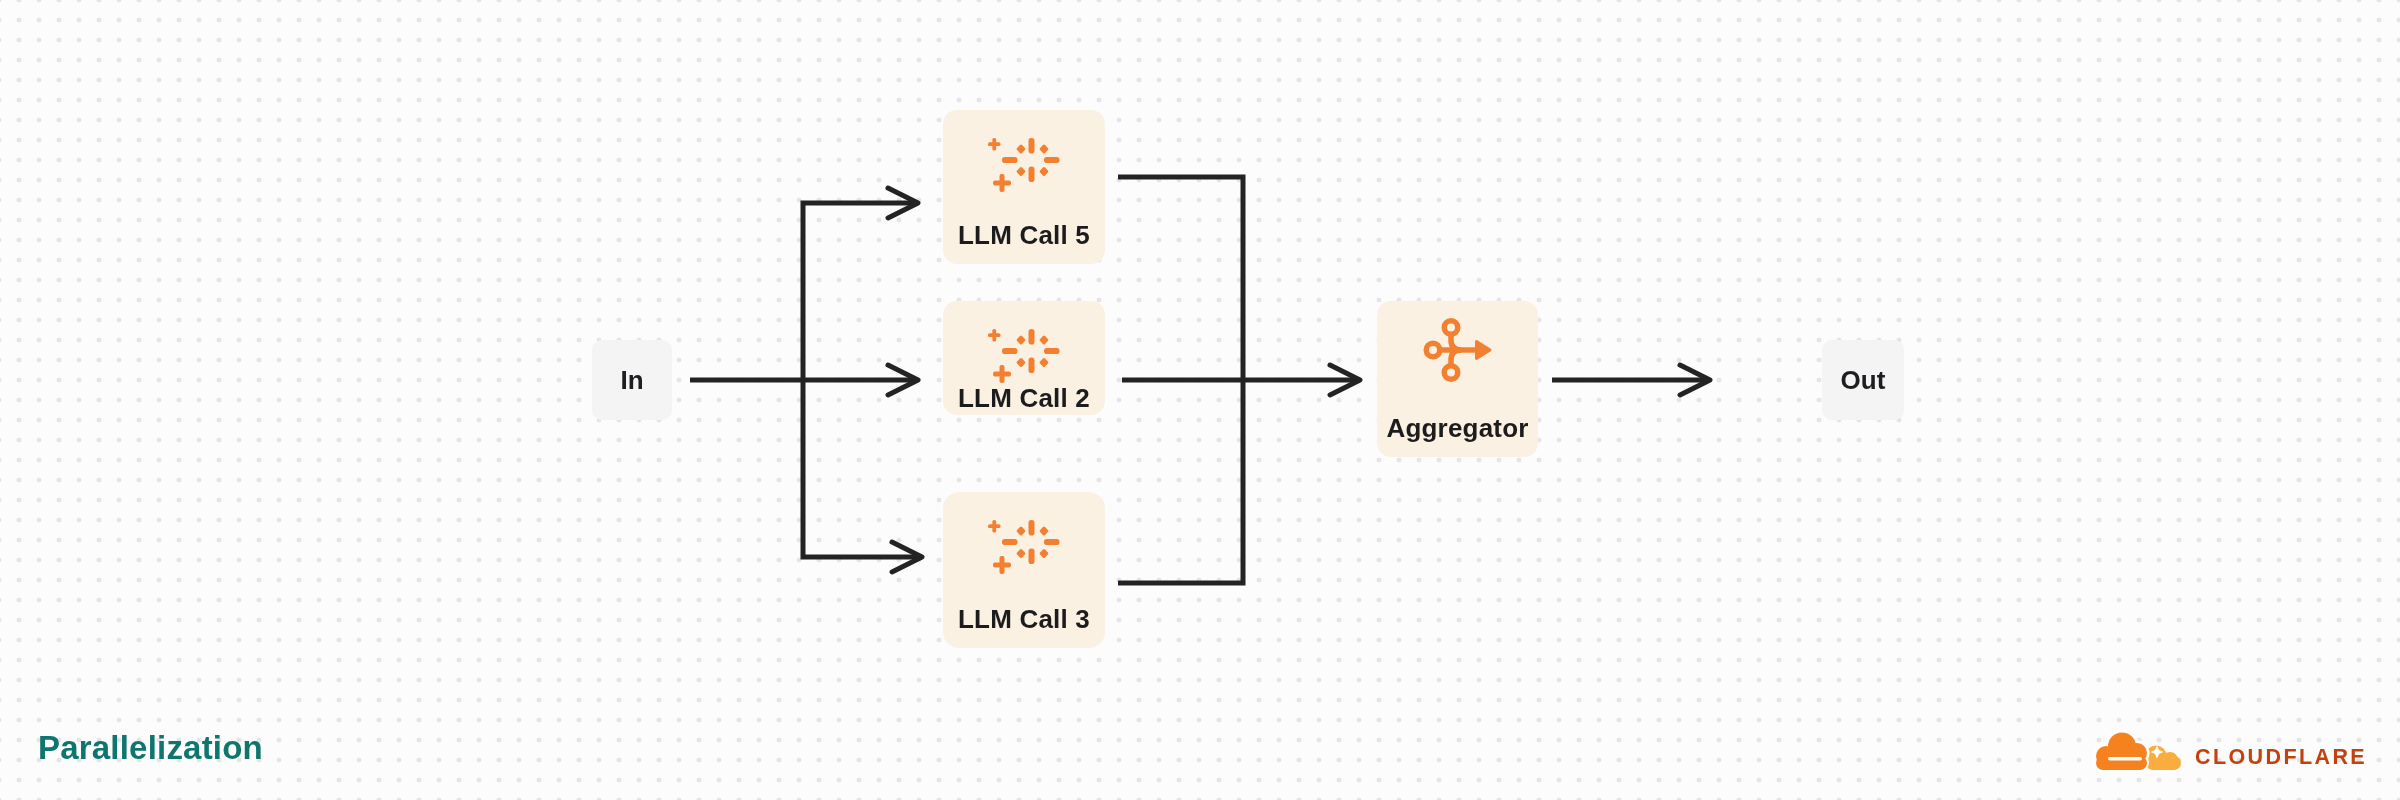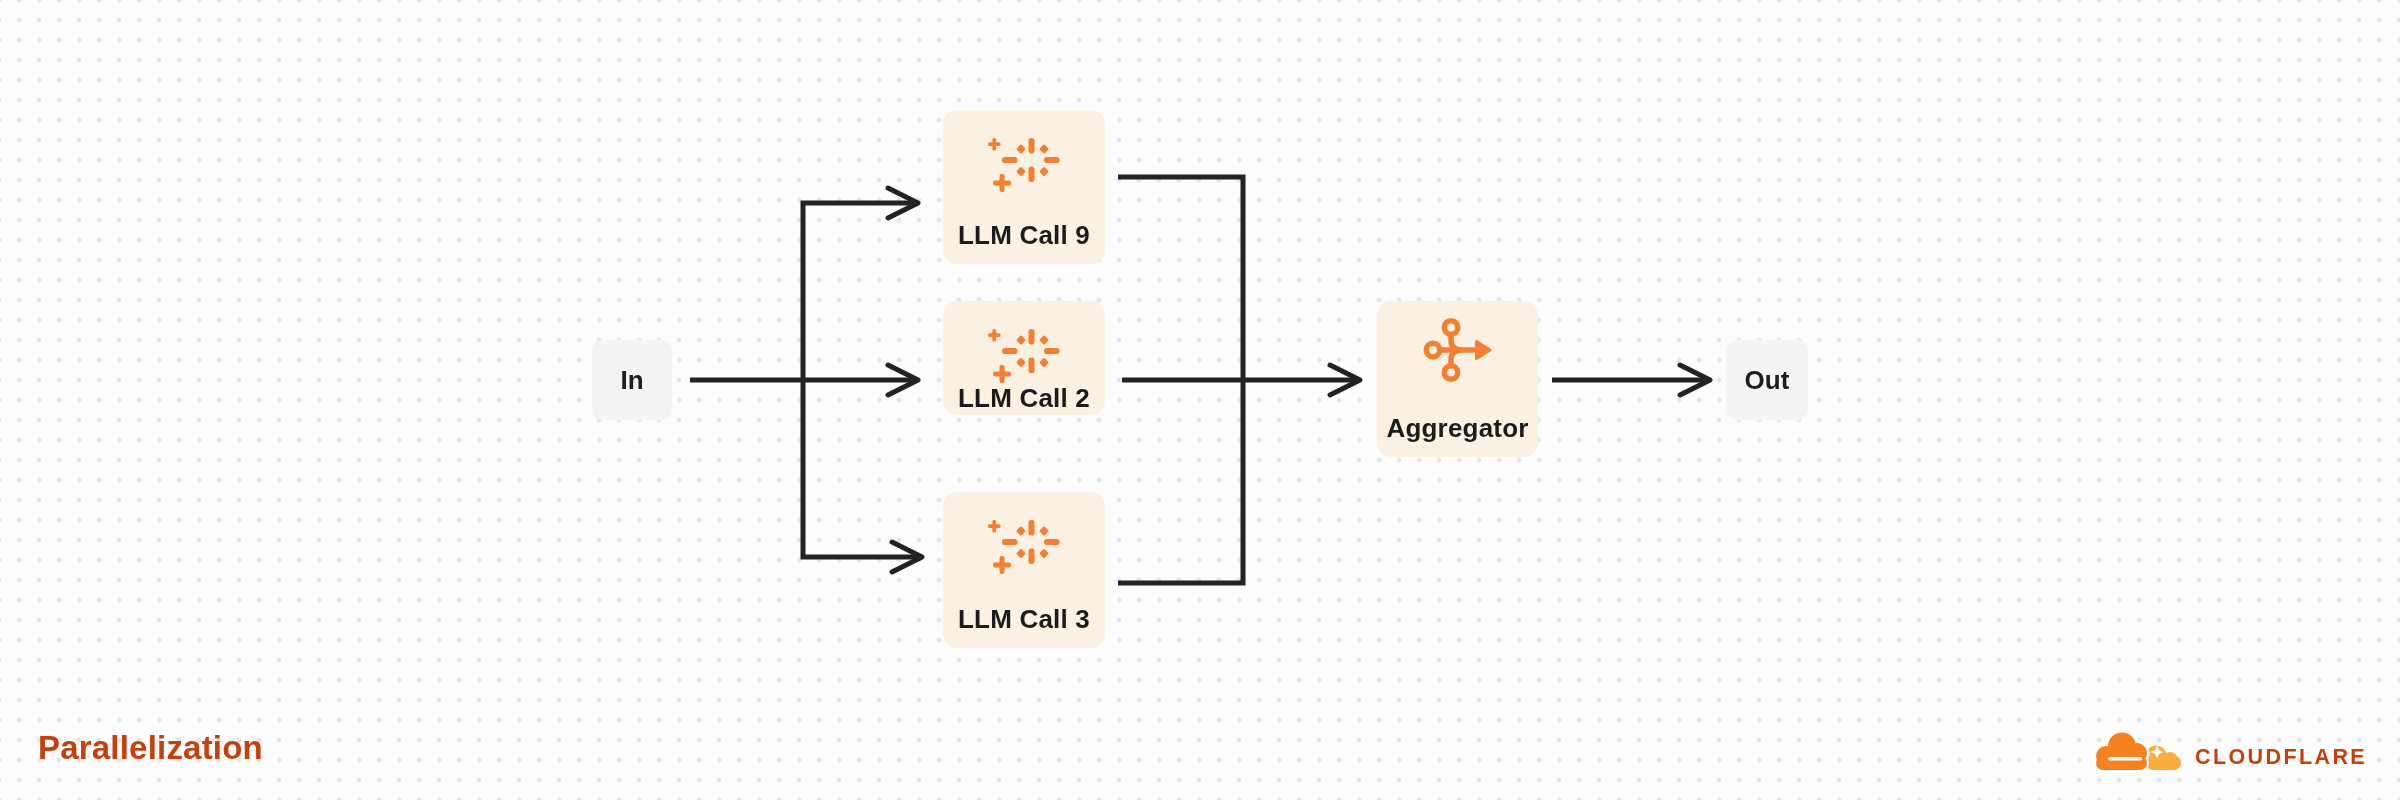--- a/index.html
+++ b/index.html
@@ -21,21 +21,21 @@
   .endpoint .endpoint-label{font-size:26px;font-weight:700;color:#1E1E22;}
   .card{
     background:#FAF1E3;border-radius:14px;
     justify-content:space-between;
     padding:28px 8px 13px 8px;
   }
   .card .card-label{font-size:26px;font-weight:700;color:#1C1C1F;letter-spacing:.2px;white-space:nowrap;}
   .icon-wrap{flex:0 0 auto;display:flex;align-items:flex-start;justify-content:center;}
   .page-title{
     position:absolute;left:38px;top:729px;
-    font-size:33px;font-weight:700;color:#c2410c;letter-spacing:.2px;
+    font-size:33px;font-weight:700;color:#0f766e;letter-spacing:.2px;
   }
   .brand{
     position:absolute;left:2092px;top:726px;height:47px;
     display:flex;align-items:flex-end;gap:9px;
   }
   .brand .wordmark{
     font-size:21.5px;font-weight:700;letter-spacing:2.4px;color:#c2410c;
     line-height:1;margin-bottom:5px;white-space:nowrap;
   }
 </style>
@@ -72,21 +72,21 @@
       <rect x="52.5" y="7.5" width="7" height="7" rx="1.5" transform="rotate(45 56 11)"></rect>
       <rect x="52.5" y="30" width="7" height="7" rx="1.5" transform="rotate(45 56 33.5)"></rect>
       <rect x="29.5" y="30" width="7" height="7" rx="1.5" transform="rotate(45 33 33.5)"></rect>
       <rect x="0" y="4.2" width="12.5" height="3.8" rx="1.6"></rect>
           <rect x="4.35" y="0" width="3.8" height="12.5" rx="1.6"></rect>
       <rect x="5" y="42.5" width="18" height="5" rx="2"></rect>
           <rect x="11.5" y="36" width="5" height="18" rx="2"></rect>
     </g>
       </svg>
   </span>
-  <span class="card-label">LLM Call 9</span>
+  <span class="card-label">LLM Call 5</span>
 </div>
 
 <div class="node card" style="left:943px;top:301px;width:162px;height:114px;">
   <span class="icon-wrap">
     <svg viewBox="0 0 72 54" width="72" height="54">
         <g fill="#F28030">
       <rect x="40.5" y="0" width="6" height="15.5" rx="2.8"></rect>
           <rect x="40.5" y="28.5" width="6" height="15.5" rx="2.8"></rect>
       <rect x="14" y="19" width="15.5" height="6" rx="2.8"></rect>
           <rect x="56" y="19" width="15.5" height="6" rx="2.8"></rect>
@@ -97,21 +97,21 @@
       <rect x="0" y="4.2" width="12.5" height="3.8" rx="1.6"></rect>
           <rect x="4.35" y="0" width="3.8" height="12.5" rx="1.6"></rect>
       <rect x="5" y="42.5" width="18" height="5" rx="2"></rect>
           <rect x="11.5" y="36" width="5" height="18" rx="2"></rect>
     </g>
       </svg>
   </span>
   <span class="card-label">LLM Call 2</span>
 </div>
 
-<div class="node card" style="left:943px;top:492px;width:162px;height:156px;">
+<div class="node card" style="left:943px;top:492px;width:162px;height:156px;border-radius:16px;">
   <span class="icon-wrap">
     <svg viewBox="0 0 72 54" width="72" height="54">
         <g fill="#F28030">
       <rect x="40.5" y="0" width="6" height="15.5" rx="2.8"></rect>
           <rect x="40.5" y="28.5" width="6" height="15.5" rx="2.8"></rect>
       <rect x="14" y="19" width="15.5" height="6" rx="2.8"></rect>
           <rect x="56" y="19" width="15.5" height="6" rx="2.8"></rect>
       <rect x="29.5" y="7.5" width="7" height="7" rx="1.5" transform="rotate(45 33 11)"></rect>
       <rect x="52.5" y="7.5" width="7" height="7" rx="1.5" transform="rotate(45 56 11)"></rect>
       <rect x="52.5" y="30" width="7" height="7" rx="1.5" transform="rotate(45 56 33.5)"></rect>
@@ -136,21 +136,21 @@
         <path d="M28 17.5 V23 Q28 33 38 33"></path>
         <path d="M28 48.5 V43 Q28 33 38 33"></path>
         <path d="M17 33 H55"></path>
       </g>
       <path d="M53.5 24.5 L67 33 L53.5 41.5 Z" fill="#F28030" stroke="#F28030" stroke-width="3" stroke-linejoin="round"></path>
     </svg>
   </span>
   <span class="card-label">Aggregator</span>
 </div>
 
-<div class="node endpoint" style="left:1726px;top:340px;width:82px;height:80px;">
+<div class="node endpoint" style="left:1822px;top:340px;width:82px;height:80px;">
   <span class="endpoint-label">Out</span>
 </div>
 
 <div class="page-title">Parallelization</div>
 
 <div class="brand">
   <span style="display:flex;">
     <svg viewBox="0 0 94 46" width="94" height="46">
 
       <circle cx="64" cy="29" r="10.5" fill="#FAAD3F"></circle>

